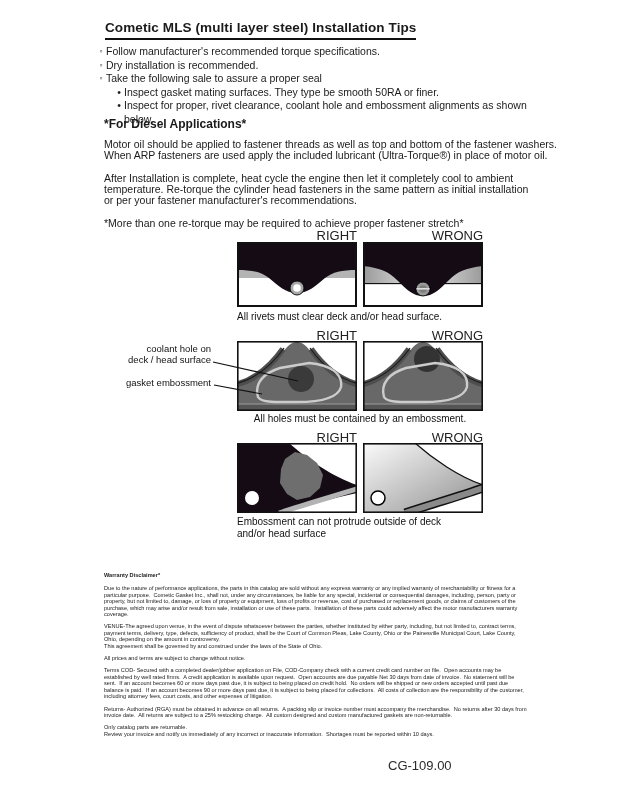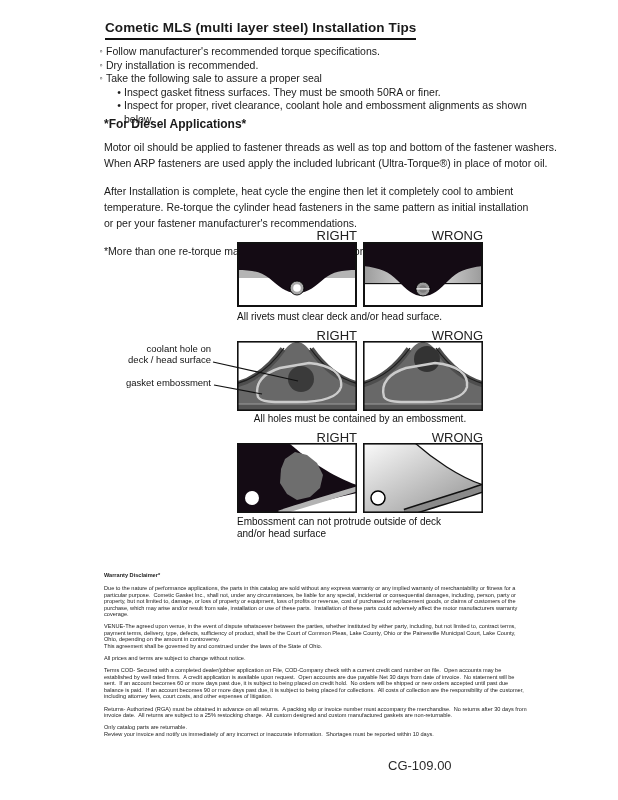--- a/index.html
+++ b/index.html
@@ -10,21 +10,21 @@
   .title{position:absolute;left:105px;top:20px;font-size:13.5px;font-weight:bold;
          border-bottom:2px solid #111;padding-bottom:3px;letter-spacing:.1px;text-align:right;}
   .tips{position:absolute;left:96px;top:45px;width:460px;font-size:10.5px;line-height:13.6px;}
   .tip-row{display:flex;}
   .tip-row .marker{width:10px;text-align:center;flex:0 0 10px;font-size:9px;line-height:13.6px;}
   .tip-row.sub{margin-left:18px;}
   .tip-row.sub .marker{font-size:10.5px;}
 
   .diesel{position:absolute;left:104px;top:117px;width:470px;}
   .diesel h2{font-size:12px;margin:0 0 8px 0;}
-  .diesel p{font-size:10.5px;line-height:16px;margin:0 0 12px 0;white-space:pre-wrap;}
+  .diesel p{font-size:10.5px;line-height:11px;margin:0 0 12px 0;white-space:pre-wrap;}
 
   
   .diag-row{position:absolute;left:0;width:618px;}
   .rw-label{position:absolute;top:0;width:120px;text-align:right;font-size:13px;color:#222;}
   .panel{position:absolute;display:block;}
   .caption{position:absolute;font-size:10px;line-height:11.5px;color:#111;white-space:pre-wrap;}
   .callout{position:absolute;width:96px;text-align:right;font-size:9.5px;line-height:10.5px;
            color:#111;white-space:pre-wrap;}
   .leader-overlay{position:absolute;inset:0;pointer-events:none;}
 
@@ -50,21 +50,21 @@
     <div class="tip-row">
       <span class="marker">◦</span>
       <span>Dry installation is recommended.</span>
     </div>
     <div class="tip-row">
       <span class="marker">◦</span>
       <span>Take the following sale to assure a proper seal</span>
     </div>
     <div class="tip-row sub">
       <span class="marker">•</span>
-      <span>Inspect gasket fitness surfaces.  They must be smooth 50RA or finer.</span>
+      <span>Inspect gasket mating surfaces.  They type be smooth 50RA or finer.</span>
     </div>
     <div class="tip-row sub">
       <span class="marker">•</span>
       <span>Inspect for proper, rivet clearance, coolant hole and embossment alignments as shown below.</span>
     </div>
   </div>
 
   <div class="diesel">
     <h2>*For Diesel Applications*</h2>
     <p>Motor oil should be applied to fastener threads as well as top and bottom of the fastener washers.

